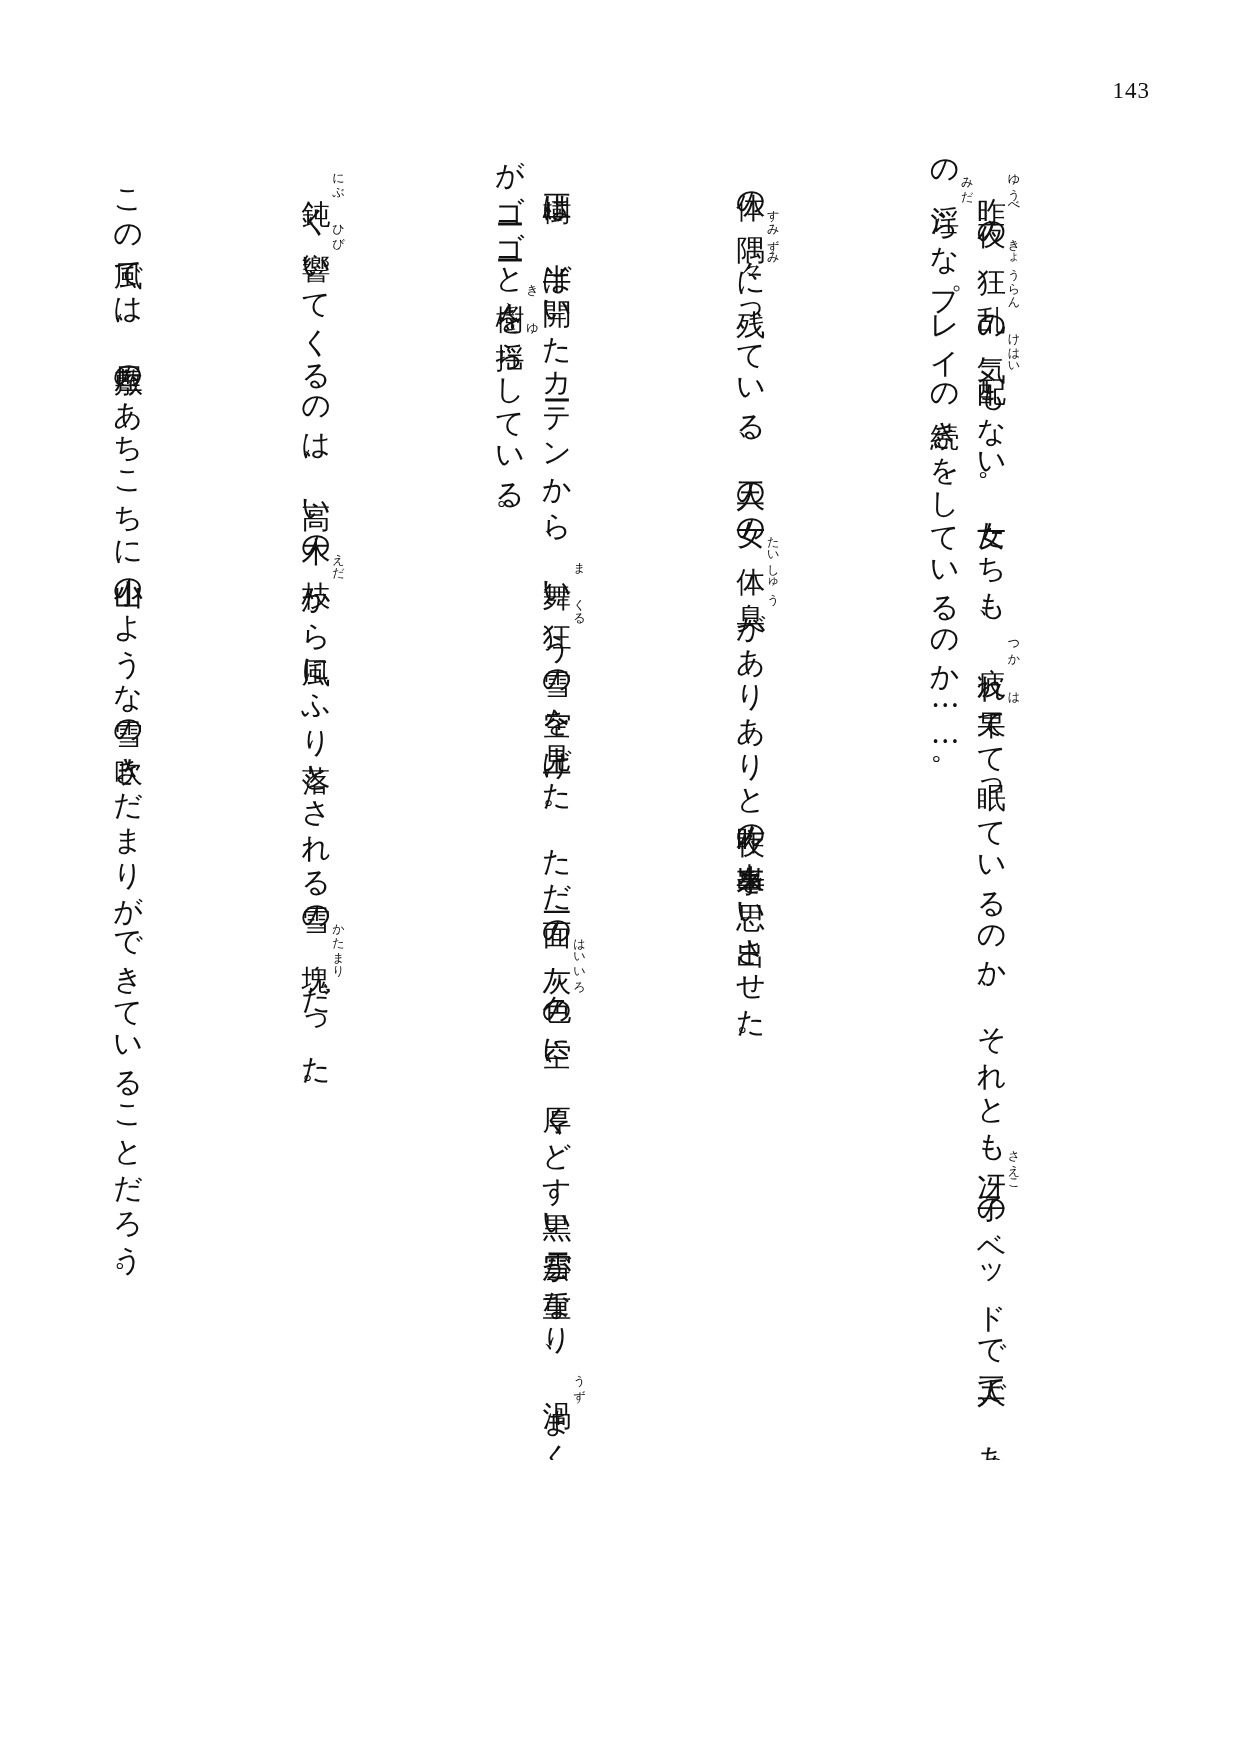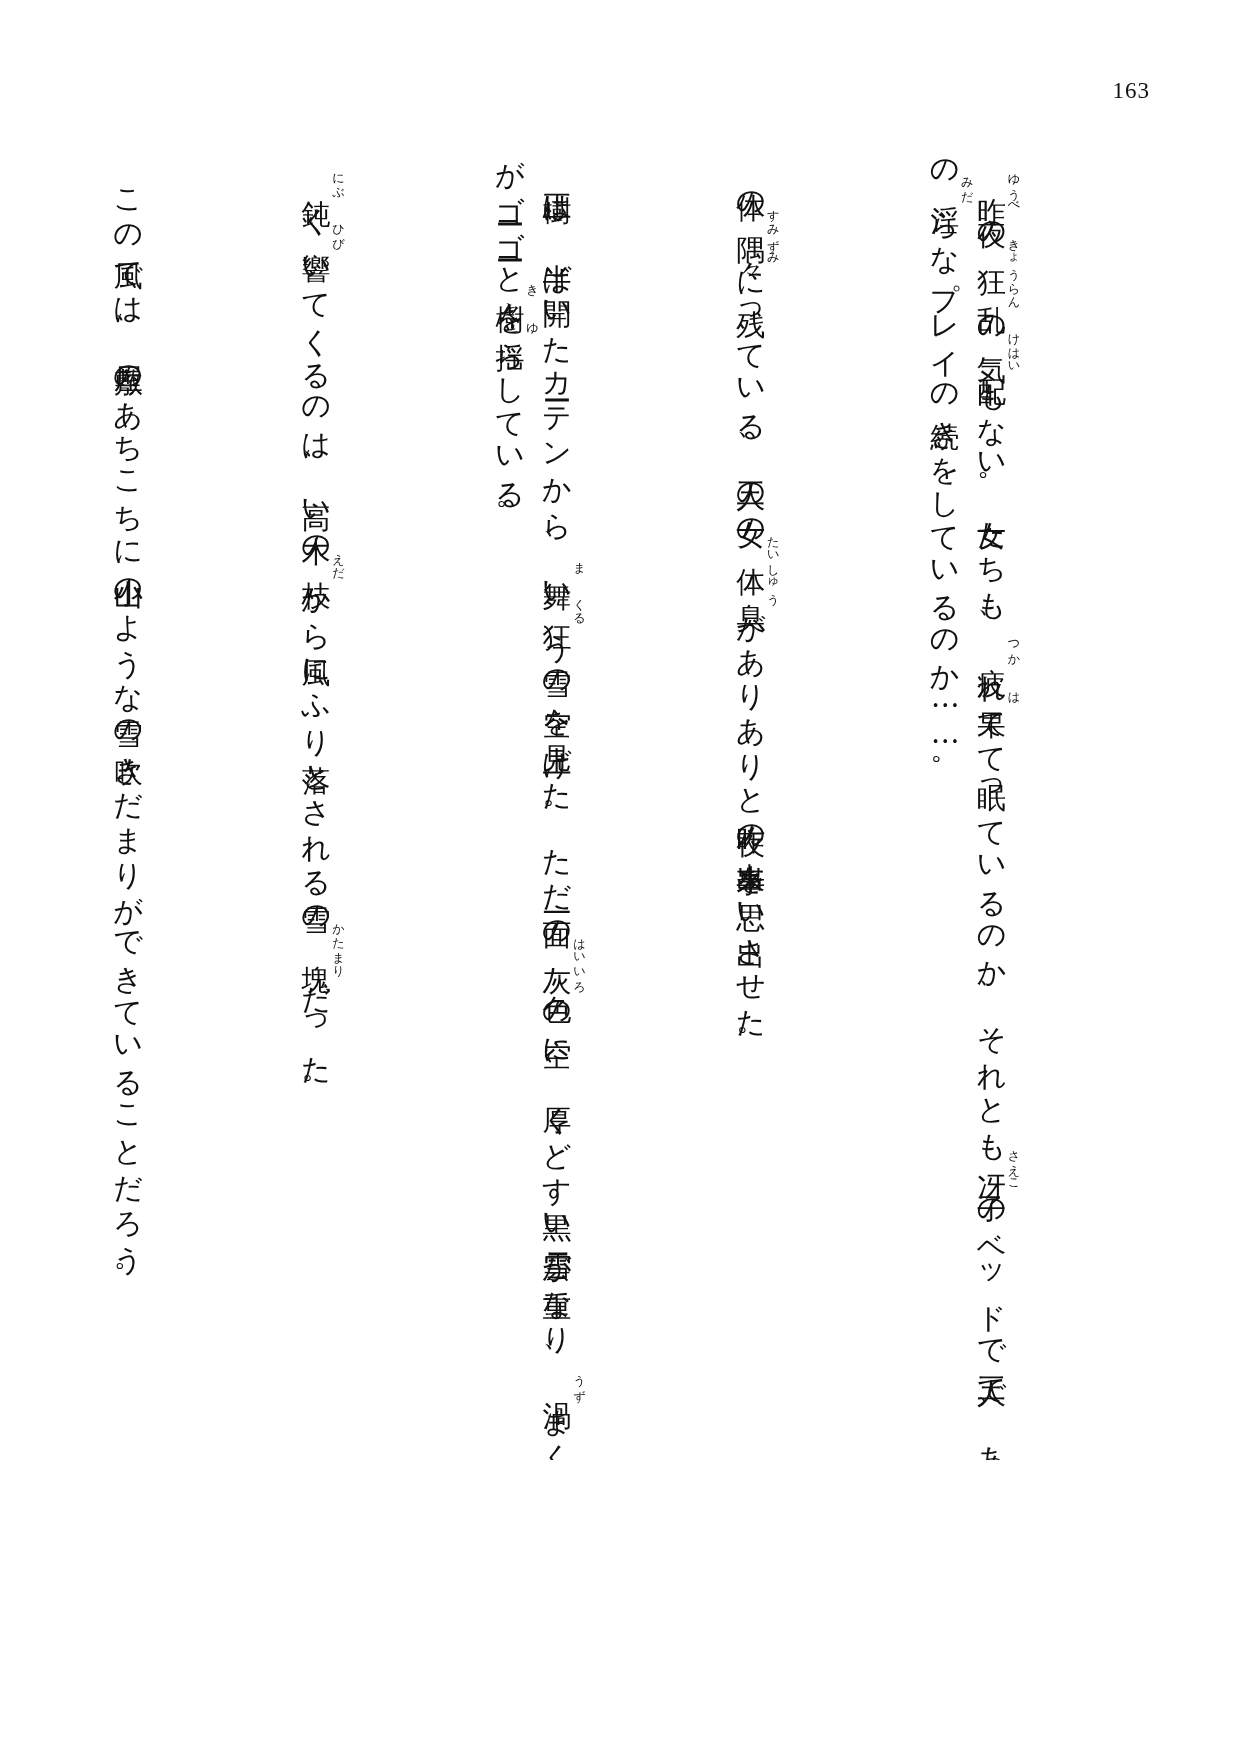--- a/index.html
+++ b/index.html
@@ -52,21 +52,21 @@
     font-size: 0.42em;
     letter-spacing: 0.02em;
     line-height: 1;
   }
 </style>
 </head>
 <body>
 
 <div class="page">
 
-  <div class="page-number">163</div>
+  <div class="page-number">143</div>
 
   <div class="body-text">
 
     <p>　<ruby>昨夜<rt>ゆうべ</rt></ruby>の<ruby>狂乱<rt>きょうらん</rt></ruby>の<ruby>気配<rt>けはい</rt></ruby>もない。女たちも、<ruby>疲<rt>つか</rt></ruby>れ<ruby>果<rt>は</rt></ruby>てて眠っているのか、それとも<ruby>冴子<rt>さえこ</rt></ruby>のベッドで三人で、あの<ruby>淫<rt>みだ</rt></ruby>らなプレイの続きをしているのか……。</p>
 
     <p>　体の<ruby>隅々<rt>すみずみ</rt></ruby>に残っている、三人の女の<ruby>体臭<rt>たいしゅう</rt></ruby>がありありと昨夜の出来事を思い出させた。</p>
 
     <p>　正樹は、半ば開いたカーテンから、<ruby>舞<rt>ま</rt></ruby>い<ruby>狂<rt>くる</rt></ruby>う雪の空を見上げた。ただ一面の<ruby>灰色<rt>はいいろ</rt></ruby>の空に、厚くどす黒い雪雲が重なり、<ruby>渦<rt>うず</rt></ruby>まく風がゴーゴーと<ruby>樹<rt>き</rt></ruby>々を<ruby>揺<rt>ゆ</rt></ruby>らしている。</p>
 
     <p>　<ruby>鈍<rt>にぶ</rt></ruby>く<ruby>響<rt>ひび</rt></ruby>いてくるのは、高い木の<ruby>枝<rt>えだ</rt></ruby>から風にふり落とされる雪の<ruby>塊<rt>かたまり</rt></ruby>だった。</p>

